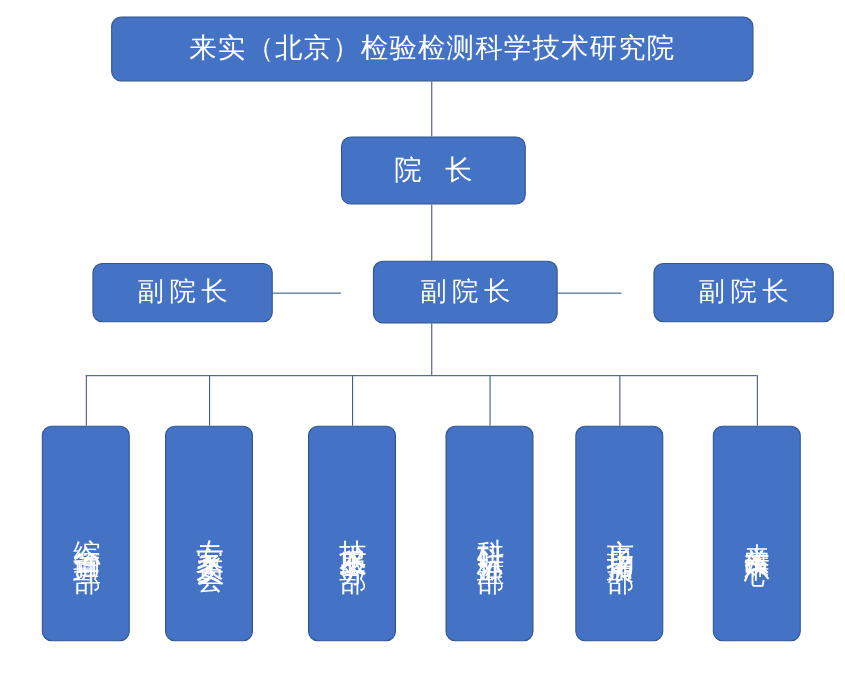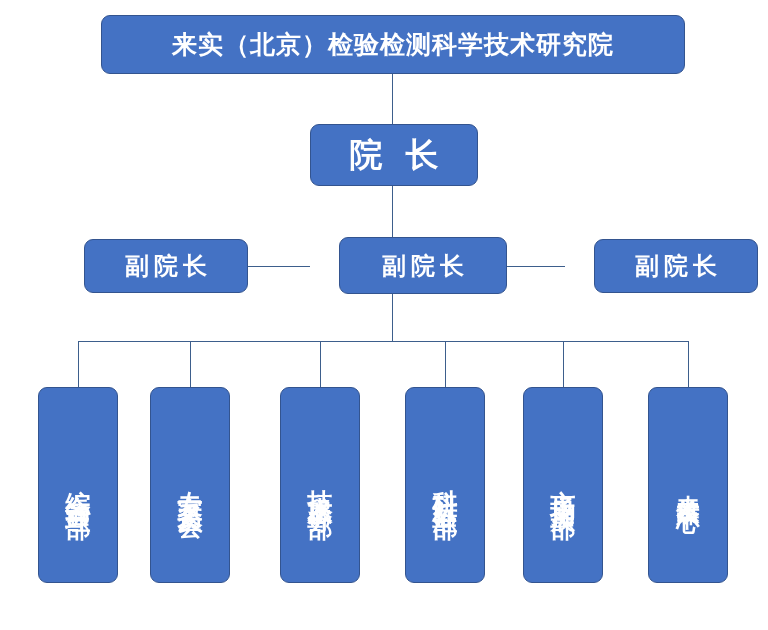--- a/index.html
+++ b/index.html
@@ -7,21 +7,20 @@
     padding: 0;
     background: #ffffff;
   }
   #canvas {
     position: relative;
     width: 768px;
     height: 630px;
     background: #ffffff;
     overflow: hidden;
     font-family: "Liberation Sans", "DejaVu Sans", sans-serif;
-    font-weight: bold;
   }
   .node {
     position: absolute;
     box-sizing: border-box;
     background: #4472c4;
     border: 1px solid #33548f;
     border-radius: 9px;
     color: #ffffff;
     display: flex;
     align-items: center;
@@ -36,21 +35,21 @@
     top: 15px;
     width: 584px;
     height: 59px;
     font-size: 25px;
   }
   .node-director {
     left: 310px;
     top: 124px;
     width: 168px;
     height: 62px;
-    font-size: 33px;
+    font-size: 25px;
   }
   .node-director .lbl { letter-spacing: 7px; padding-left: 7px; }
   .node-deputy {
     top: 239px;
     width: 164px;
     height: 54px;
     font-size: 24px;
     margin-left: 29px;
   }
   .node-deputy .lbl { letter-spacing: 5px; padding-left: 5px; }

